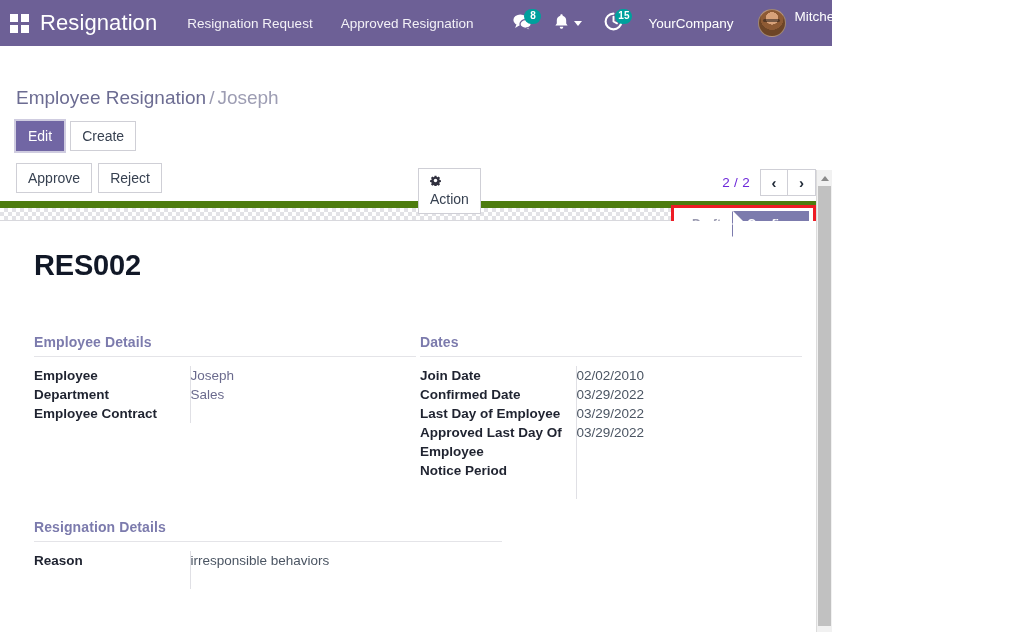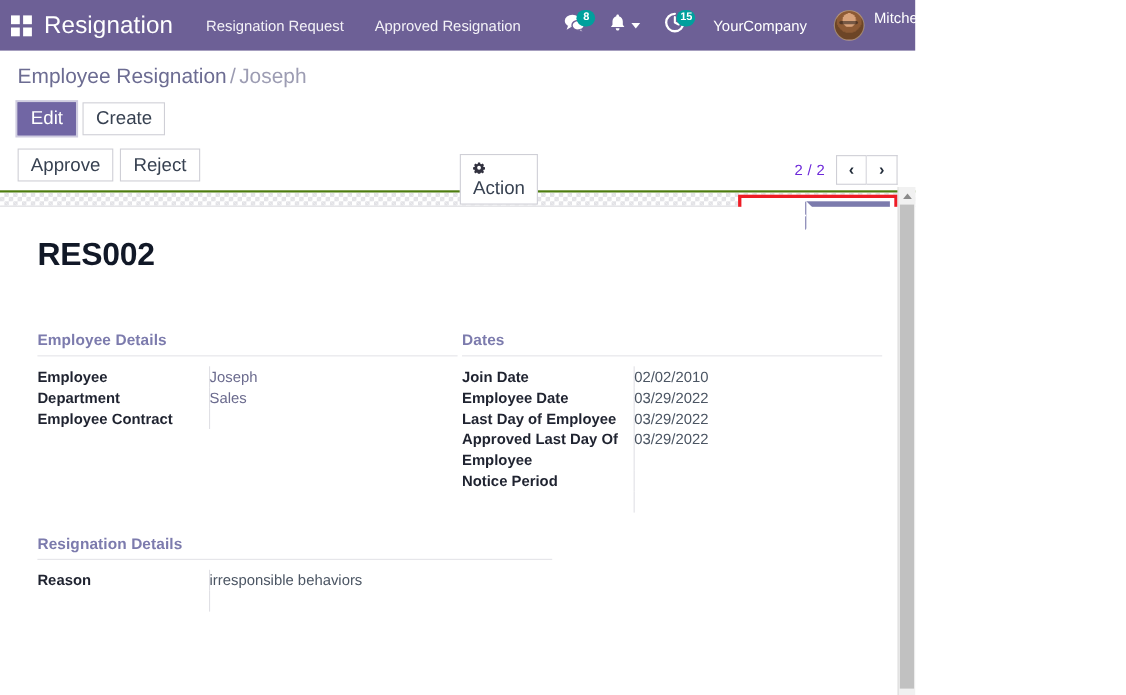--- a/index.html
+++ b/index.html
@@ -105,42 +105,43 @@
   .avatar::after{
     content:""; position:absolute; left:18%; top:34%;
     width:64%; height:14%; border-radius:3px;
     background:rgba(40,30,25,.55);
   }
   .user-name { font-size: 13.5px; color:#fff; white-space:nowrap; }
 
   
   .control-panel {
     background: #ffffff;
-    border-bottom: 2px solid #4d7c0f;
+    border-bottom: 7px solid #4d7c0f;
     padding: 0;
     position: relative;
+    margin-top: 28px;
   }
   .breadcrumb {
     padding: 11px 0 4px 16px;
     font-size: 19px;
     line-height: 26px;
     color: #6d6d8f;
     white-space: nowrap;
   }
   .bc-parent { color:#6c6c92; cursor:pointer; }
   .bc-sep { color:#9b9bb1; padding:0 3px; }
   .bc-active { color:#9d9db3; }
 
   .cp-row {
     display:flex; align-items:center;
     padding: 5px 12px 6px 16px;
     position: relative; min-height: 42px;
   }
   .btn {
-    font-size: 17px;
+    font-size: 14px;
     line-height: 16px;
     padding: 6px 11px;
     border: 1px solid #cfcfd6;
     background: #fff;
     color: #374151;
     border-radius: 0px;
     cursor: pointer;
     white-space: nowrap;
   }
   .btn.primary {
@@ -441,21 +442,21 @@
 
       <div class="col right">
         <div class="group-title">Dates</div>
         <table class="fields">
           <tbody>
               <tr>
             <td class="lbl">Join Date</td>
             <td class="val plain">02/02/2010</td>
           </tr>
           <tr>
-            <td class="lbl">Employee Date</td>
+            <td class="lbl">Confirmed Date</td>
             <td class="val plain">03/29/2022</td>
           </tr>
           <tr class="row-tall">
             <td class="lbl">Last Day of Employee</td>
             <td class="val plain">03/29/2022</td>
           </tr>
           <tr class="row-tall">
             <td class="lbl">Approved Last Day Of Employee</td>
             <td class="val plain">03/29/2022</td>
           </tr>

